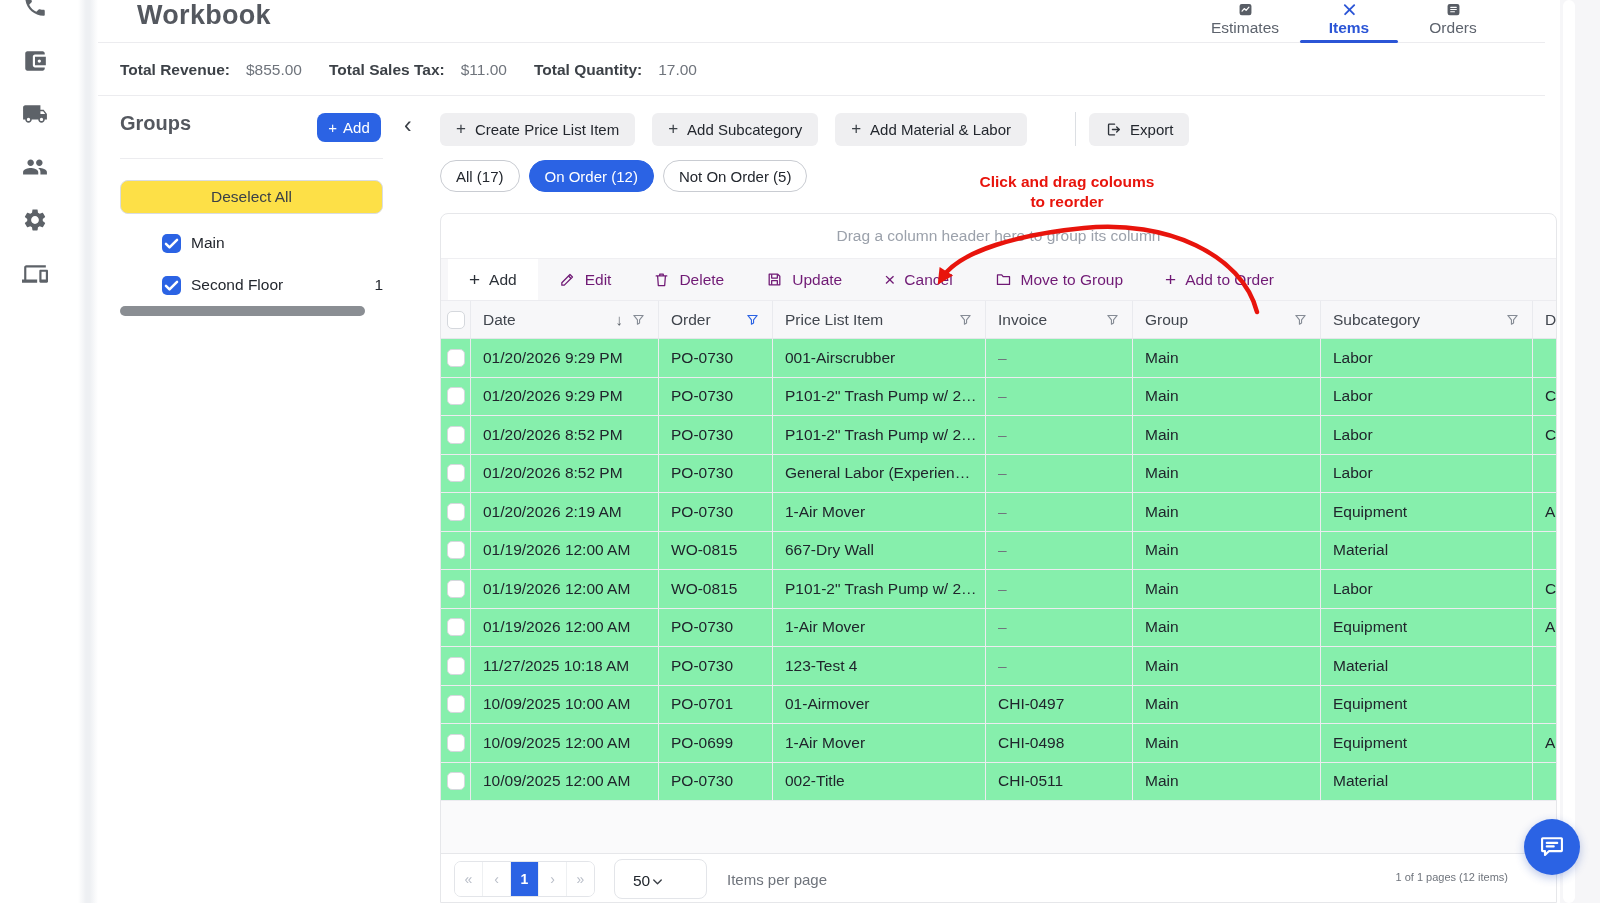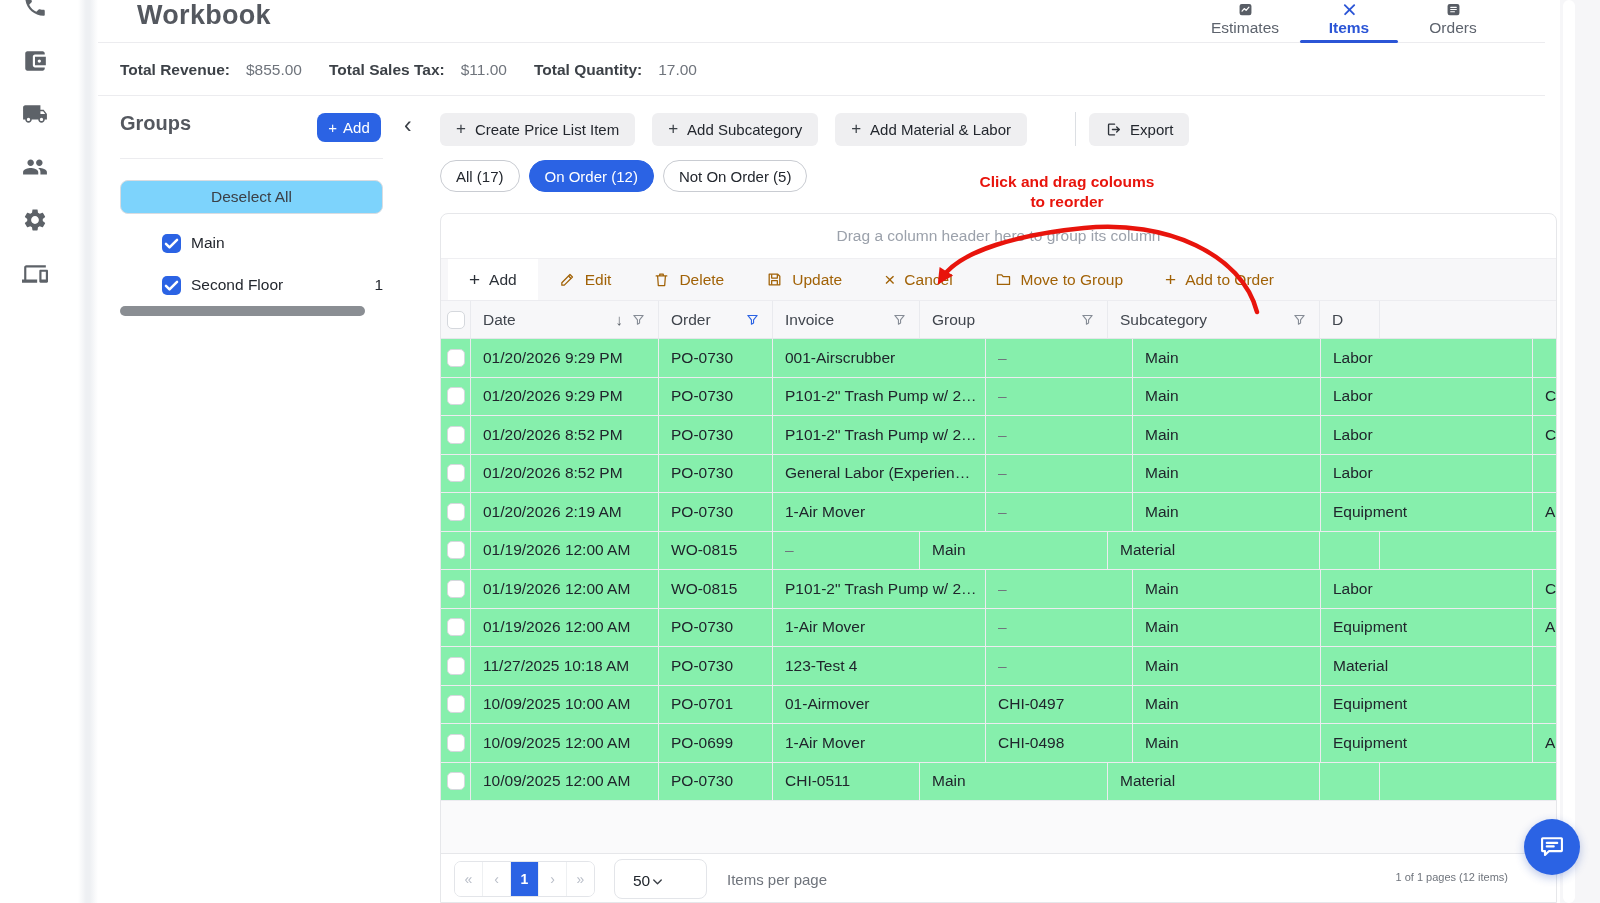--- a/index.html
+++ b/index.html
@@ -32,21 +32,21 @@
   .tvalue{color:#6f747c;margin-right:27px}
   .totline{position:absolute;left:98px;top:95px;width:1447px;height:1px;background:#ececef}
 
   
   .groups-title{position:absolute;left:120px;top:112px;margin:0;font-size:20px;font-weight:800;color:#54585f}
   .groups-add{position:absolute;left:317px;top:113px;width:64px;height:29px;border:none;border-radius:8px;
       background:var(--accent,#2b63e4);color:#fff;font-size:15px;display:flex;align-items:center;justify-content:center;
       gap:6px;cursor:pointer;font-family:inherit}
   .collapse{position:absolute;left:404px;top:112px;font-size:23px;color:#3b4047;cursor:pointer}
   .groups-line{position:absolute;left:120px;top:158px;width:263px;height:1px;background:#ececef}
-  .deselect{position:absolute;left:120px;top:180px;width:263px;height:34px;background:#7dd3fc;border:1px solid #d9dce1;
+  .deselect{position:absolute;left:120px;top:180px;width:263px;height:34px;background:#fde047;border:1px solid #d9dce1;
       border-radius:8px;font-size:15.5px;color:#3b4047;cursor:pointer;font-family:inherit}
   .group-items{position:absolute;left:162px;top:233px;width:221px}
   .group-row{display:flex;align-items:center;height:20px;margin-bottom:22px}
   .gcheck{width:19px;height:19px;border-radius:5px;background:var(--accent,#2b63e4);margin-right:10px;flex:0 0 19px;cursor:pointer}
   .gcheck svg{width:100%;height:100%;display:block}
   .glabel{font-size:15.5px;color:#23272e}
   .gcount{margin-left:auto;font-size:15.5px;color:#23272e}
   .hscroll{position:absolute;left:120px;top:306px;width:245px;height:10px;border-radius:5px;background:#8a8e93;cursor:pointer}
 
   
@@ -69,21 +69,21 @@
       color:var(--anno,#e8140c);line-height:20px;z-index:6}
   .arrow-svg{position:absolute;left:900px;top:218px;width:380px;height:105px;z-index:6;pointer-events:none}
 
   
   .grid{position:absolute;left:440px;top:213px;width:1117px;height:690px;background:#fff;border:1px solid #e6e7ea;
       border-radius:8px 8px 0 0;overflow:hidden;z-index:4;box-sizing:border-box}
   .g-hint{height:45px;box-sizing:border-box;border-bottom:1px solid #efeff2;display:flex;align-items:center;
       justify-content:center;font-size:15.5px;color:#9ba1ab}
   .g-toolbar{height:42px;box-sizing:border-box;background:#f7f7f9;border-bottom:1px solid #ececf0;display:flex;
       align-items:stretch;padding-left:7px}
-  .tb-item{display:flex;align-items:center;gap:9px;padding:0 21px;font-size:15.5px;color:#a16207;cursor:default;white-space:nowrap}
+  .tb-item{display:flex;align-items:center;gap:9px;padding:0 21px;font-size:15.5px;color:#701a75;cursor:default;white-space:nowrap}
   .tb-item.enabled{background:#fff;color:#2c3138;cursor:pointer}
   .tb-item svg{width:17px;height:17px;display:block}
   .tb-glyph{font-size:19px;line-height:1}
   .g-header{height:38px;box-sizing:border-box;background:#f7f7f9;border-bottom:1px solid #e4e6ea;display:flex}
   .selcell{flex:0 0 30px;display:flex;align-items:center;justify-content:center;border-right:1px solid #e9eaee;box-sizing:border-box}
   .hcell{display:flex;align-items:center;padding:0 12px;font-size:15.5px;color:#41464e;border-right:1px solid #e9eaee;
       box-sizing:border-box;white-space:nowrap;overflow:hidden}
   .hicons{margin-left:auto;display:flex;align-items:center;gap:8px}
   .sort{color:#5d636b;font-size:15px}
   .hfunnel{width:15px;height:15px;color:#868c96}
@@ -342,20 +342,30 @@
         <div class="hcell" style="flex: 0 0 114px;">
           <span>Order</span>
           <span class="hicons">
             <span class="hfunnel active">
               <svg viewBox="0 0 24 24" fill="none" stroke="currentColor" stroke-width="1.8" stroke-linejoin="round">
                 <path d="M4.5 5.5h15l-5.8 7v5l-3.4 2v-7l-5.8-7z"></path>
               </svg>
             </span>
           </span>
         </div>
+        <div class="hcell" style="flex: 0 0 213px;">
+          <span>Price List Item</span>
+          <span class="hicons">
+            <span class="hfunnel">
+              <svg viewBox="0 0 24 24" fill="none" stroke="currentColor" stroke-width="1.8" stroke-linejoin="round">
+                <path d="M4.5 5.5h15l-5.8 7v5l-3.4 2v-7l-5.8-7z"></path>
+              </svg>
+            </span>
+          </span>
+        </div>
         <div class="hcell" style="flex: 0 0 147px;">
           <span>Invoice</span>
           <span class="hicons">
             <span class="hfunnel">
               <svg viewBox="0 0 24 24" fill="none" stroke="currentColor" stroke-width="1.8" stroke-linejoin="round">
                 <path d="M4.5 5.5h15l-5.8 7v5l-3.4 2v-7l-5.8-7z"></path>
               </svg>
             </span>
           </span>
         </div>
@@ -444,20 +454,21 @@
           <div class="bcell" style="flex: 0 0 188px;">Main</div>
           <div class="bcell" style="flex: 0 0 212px;">Equipment</div>
           <div class="bcell" style="flex: 0 0 60px;">A</div>
         </div>
         <div class="grow">
           <div class="selcell">
             <span class="rcheck"></span>
           </div>
           <div class="bcell" style="flex: 0 0 188px;">01/19/2026 12:00 AM</div>
           <div class="bcell" style="flex: 0 0 114px;">WO-0815</div>
+          <div class="bcell" style="flex: 0 0 213px;">667-Dry Wall</div>
           <div class="bcell dim" style="flex: 0 0 147px;">–</div>
           <div class="bcell" style="flex: 0 0 188px;">Main</div>
           <div class="bcell" style="flex: 0 0 212px;">Material</div>
           <div class="bcell" style="flex: 0 0 60px;"></div>
         </div>
         <div class="grow">
           <div class="selcell">
             <span class="rcheck"></span>
           </div>
           <div class="bcell" style="flex: 0 0 188px;">01/19/2026 12:00 AM</div>
@@ -515,20 +526,21 @@
           <div class="bcell" style="flex: 0 0 188px;">Main</div>
           <div class="bcell" style="flex: 0 0 212px;">Equipment</div>
           <div class="bcell" style="flex: 0 0 60px;">A</div>
         </div>
         <div class="grow">
           <div class="selcell">
             <span class="rcheck"></span>
           </div>
           <div class="bcell" style="flex: 0 0 188px;">10/09/2025 12:00 AM</div>
           <div class="bcell" style="flex: 0 0 114px;">PO-0730</div>
+          <div class="bcell" style="flex: 0 0 213px;">002-Title</div>
           <div class="bcell" style="flex: 0 0 147px;">CHI-0511</div>
           <div class="bcell" style="flex: 0 0 188px;">Main</div>
           <div class="bcell" style="flex: 0 0 212px;">Material</div>
           <div class="bcell" style="flex: 0 0 60px;"></div>
         </div>
       </div>
     <div class="g-empty"></div>
     <div class="g-pager">
       <div class="pgroup" id="pager-buttons">
           <div class="pbtn">«</div>

